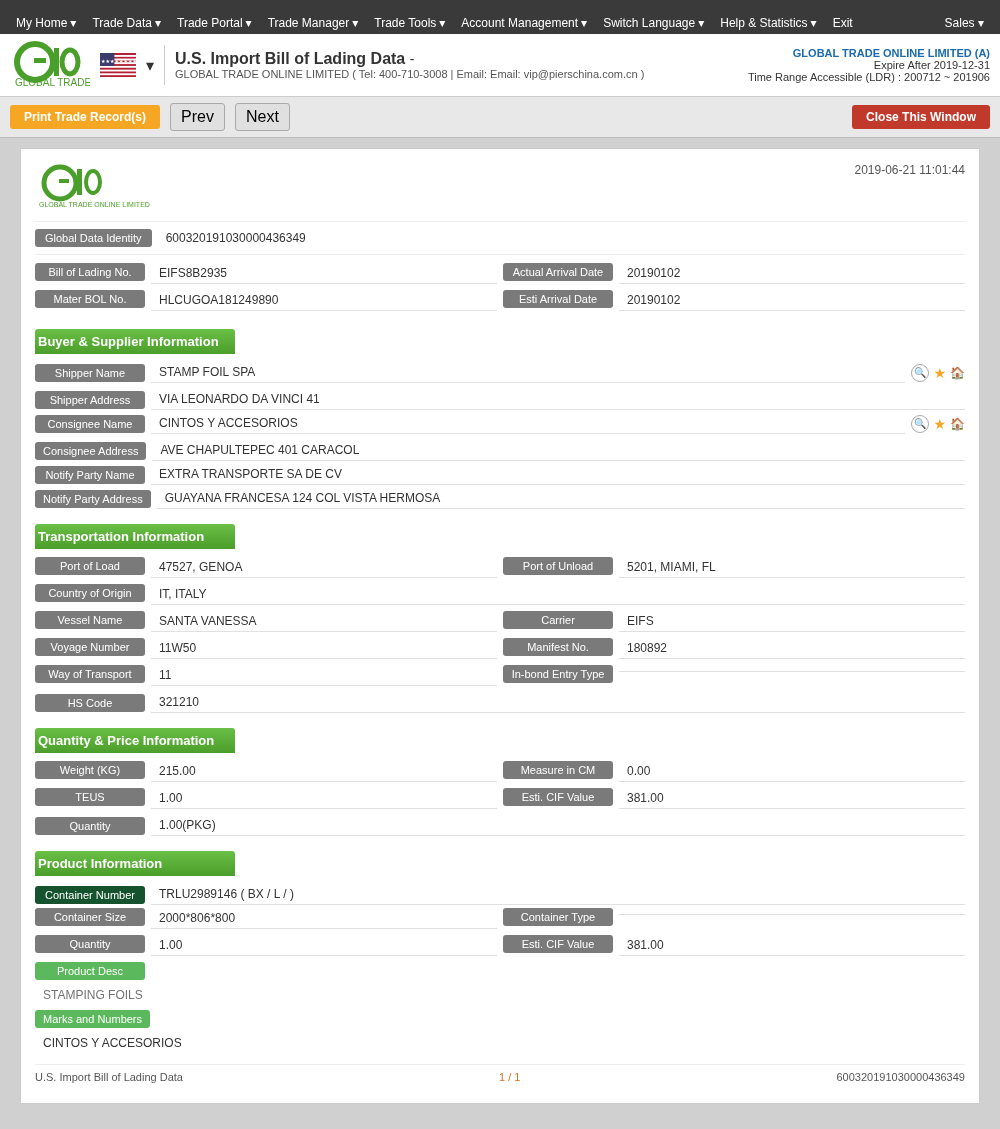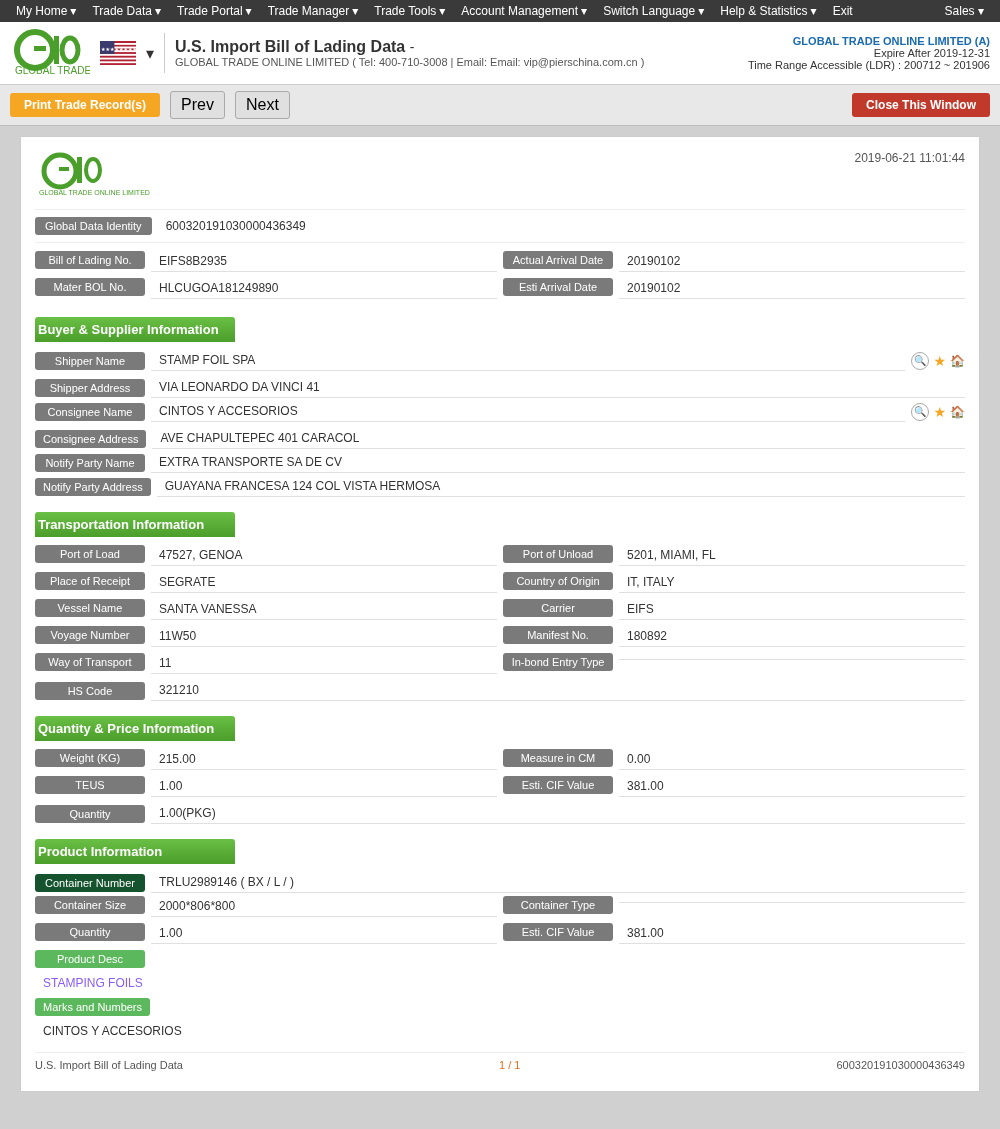--- a/index.html
+++ b/index.html
@@ -5,21 +5,21 @@
     * { box-sizing: border-box; margin: 0; padding: 0; }
     body { font-family: Arial, sans-serif; font-size: 12px; background: #d0d0d0; color: #333; }
 
     
     .top-nav {
       background: #3a3a3a;
       color: #fff;
       display: flex;
       align-items: flex-end;
       padding: 0 8px;
-      height: 22px;
+      height: 34px;
       font-size: 12px;
     }
     .top-nav .nav-item {
       padding: 4px 8px;
       cursor: pointer;
       display: flex;
       align-items: center;
       gap: 3px;
       white-space: nowrap;
     }
@@ -457,24 +457,20 @@
         <span class="val">47527, GENOA</span>
       </div>
       <div class="col">
         <span class="lbl">Port of Unload</span>
         <span class="val">5201, MIAMI, FL</span>
       </div>
     </div>
 
     <div class="two-col-row">
       <div class="col">
-        <span class="lbl">Place of Receipt</span>
-        <span class="val">SEGRATE</span>
-      </div>
-      <div class="col">
         <span class="lbl">Country of Origin</span>
         <span class="val">IT, ITALY</span>
       </div>
     </div>
 
     <div class="two-col-row">
       <div class="col">
         <span class="lbl">Vessel Name</span>
         <span class="val">SANTA VANESSA</span>
       </div>
@@ -568,21 +564,21 @@
       </div>
       <div class="col">
         <span class="lbl">Esti. CIF Value</span>
         <span class="val">381.00</span>
       </div>
     </div>
 
     
     <div style="margin-bottom:4px;">
       <span class="lbl lbl-green" style="display:inline-block; margin-bottom:4px;">Product Desc</span>
-      <div style="padding: 4px 8px; font-size:12px; color:#8b5cf6;">STAMPING FOILS</div>
+      <div style="padding: 4px 8px; font-size:12px; color:#737373;">STAMPING FOILS</div>
     </div>
 
     
     <div style="margin-bottom:6px;">
       <span class="lbl lbl-green" style="display:inline-block; margin-bottom:4px;">Marks and Numbers</span>
       <div style="padding: 4px 8px; font-size:12px; color:#333;">CINTOS Y ACCESORIOS</div>
     </div>
 
     
     <div class="pagination-row">

